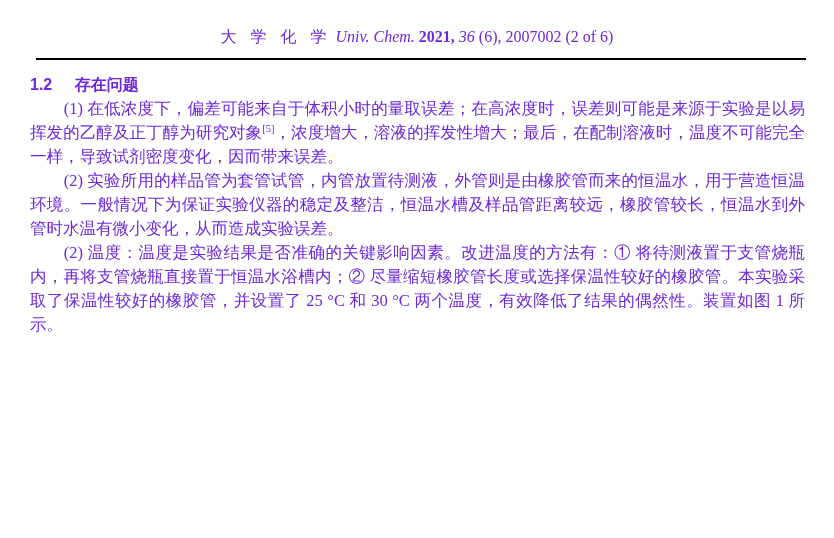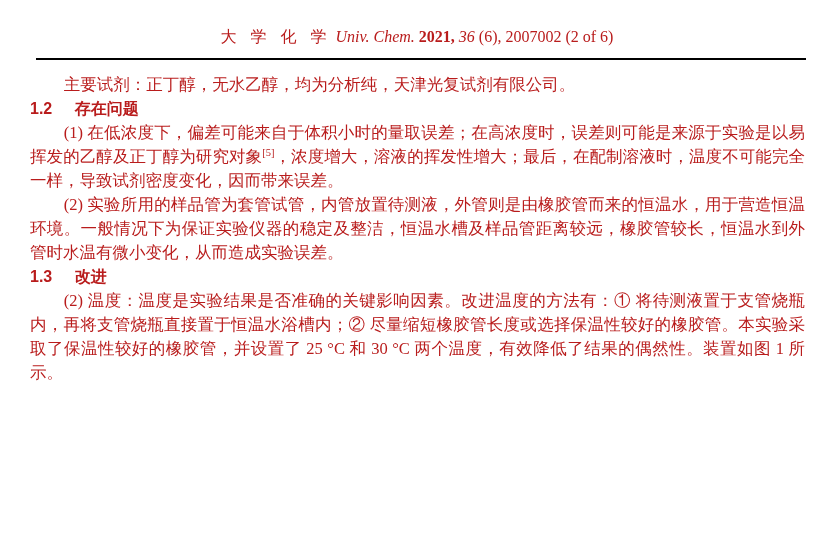--- a/index.html
+++ b/index.html
@@ -1,21 +1,21 @@
 <!DOCTYPE html>
 <html lang="zh"><head>
 <meta charset="utf-8">
 <style>
   html, body { margin: 0; padding: 0; background: #ffffff; }
   .page {
     position: relative;
     width: 834px;
     height: 460px;
     background: #ffffff;
-    color: #b91c1c;
+    color: #6d28d9;
     font-family: "Liberation Serif", "DejaVu Serif", serif;
     box-sizing: border-box;
     overflow: hidden;
   }
   .journal-header {
     padding-top: 27px;
     text-align: center;
     font-size: 16px;
     line-height: 20px;
     white-space: nowrap;
@@ -61,32 +61,28 @@
     <span class="en">Univ. Chem.</span>
     <span class="yr">2021,</span>
     <span class="vol">36</span>
     <span>(6), 2007002 (2 of 6)</span>
   </div>
 
   <hr class="header-rule">
 
   <div class="article-body">
 
-    <p>主要试剂：正丁醇，无水乙醇，均为分析纯，天津光复试剂有限公司。</p>
 
     <h3>
       <span class="sec-num">1.2</span><span class="sec-title">存在问题</span>
     </h3>
 
 
     <p><span>(1) 在低浓度下，偏差可能来自于体积小时的量取误差；在高浓度时，误差则可能是来源于实验是以易挥发的乙醇及正丁醇为研究对象</span><sup class="ref">[5]</sup><span>，浓度增大，溶液的挥发性增大；最后，在配制溶液时，温度不可能完全一样，导致试剂密度变化，因而带来误差。</span></p>
 
     <p>(2) 实验所用的样品管为套管试管，内管放置待测液，外管则是由橡胶管而来的恒温水，用于营造恒温环境。一般情况下为保证实验仪器的稳定及整洁，恒温水槽及样品管距离较远，橡胶管较长，恒温水到外管时水温有微小变化，从而造成实验误差。</p>
 
-    <h3>
-      <span class="sec-num">1.3</span><span class="sec-title">改进</span>
-    </h3>
 
 
     <p>(2) 温度：温度是实验结果是否准确的关键影响因素。改进温度的方法有：① 将待测液置于支管烧瓶内，再将支管烧瓶直接置于恒温水浴槽内；② 尽量缩短橡胶管长度或选择保温性较好的橡胶管。本实验采取了保温性较好的橡胶管，并设置了 25 °C 和 30 °C 两个温度，有效降低了结果的偶然性。装置如图 1 所示。</p>
 
   </div>
 </div>
 
 </body></html>

